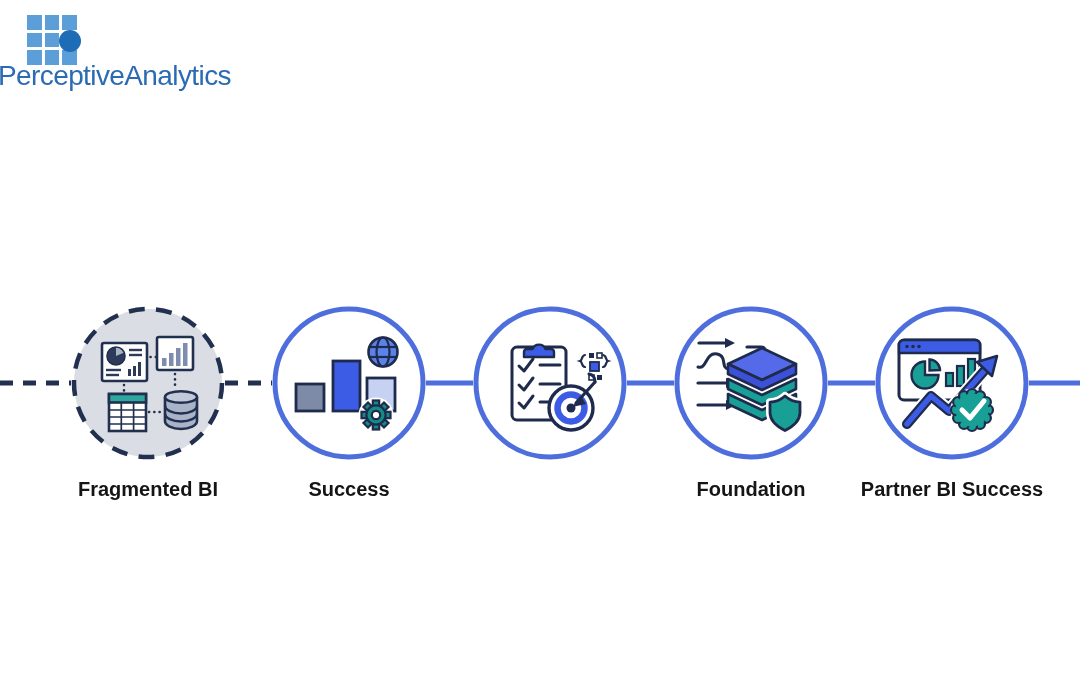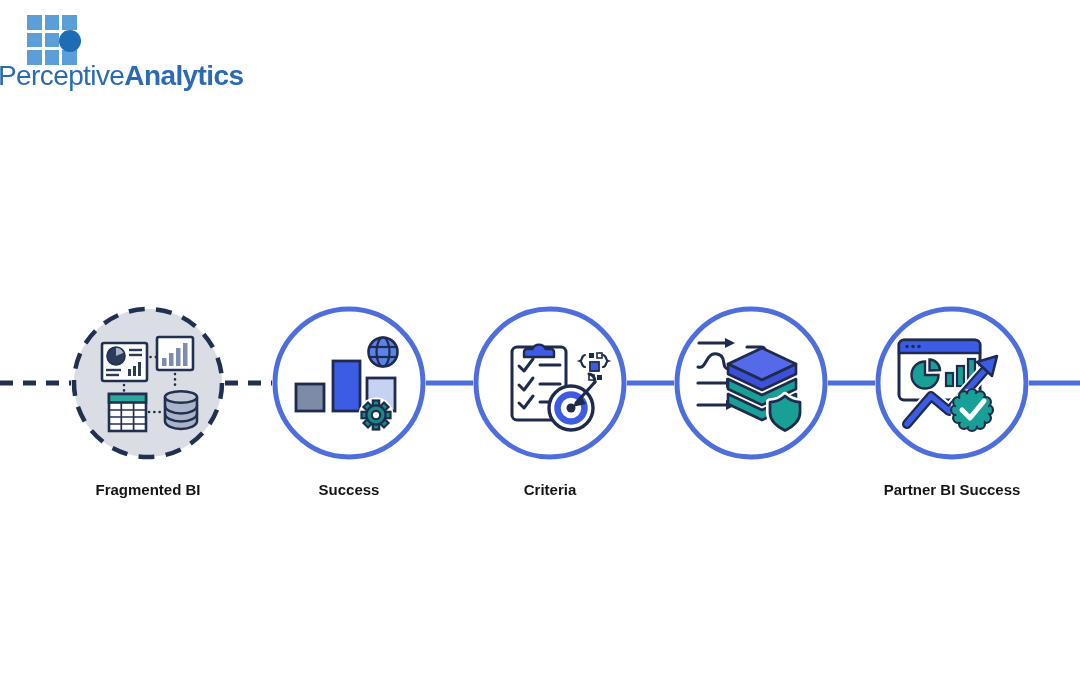--- a/index.html
+++ b/index.html
@@ -9,28 +9,28 @@
   }
   .canvas{position:absolute;left:0;top:0;width:1080px;height:675px;background:#FFFFFF;}
 
   
   .logo{position:absolute;left:0;top:0;width:300px;height:110px;}
   .logo-grid{position:absolute;left:27px;top:15px;width:52px;height:52px;}
   .logo-grid .sq{position:absolute;width:14.5px;height:14.5px;background:#5C9FD8;}
   .logo-grid .dot{position:absolute;left:32px;top:15px;width:22px;height:22px;border-radius:50%;background:#1E6CB5;}
   .logo-text{position:absolute;left:-2px;top:60px;font-size:28px;letter-spacing:-0.6px;color:#2A6BB4;white-space:nowrap;}
   .logo-text .reg{font-weight:400;}
-  .logo-text .bold{font-weight:700;}
+  .logo-text .bold{font-weight:400;}
 
   
   .timeline-svg{position:absolute;left:0;top:298px;}
 
   
   .step-label{position:absolute;top:477px;width:220px;text-align:center;
-    font-weight:700;font-size:15px;line-height:25px;color:#151515;}
+    font-weight:700;font-size:20px;line-height:25px;color:#151515;}
 </style>
 </head>
 <body>
 
 <div class="canvas">
 
   <div class="logo">
     <div class="logo-grid">
       <span class="sq" style="left:0;top:0"></span>
       <span class="sq" style="left:17.5px;top:0"></span>
@@ -230,21 +230,21 @@
     </g>
   </svg>
 
   <div class="step-label" style="left:38px">
     <div>Fragmented BI</div>
   </div>
   <div class="step-label" style="left:239px">
     <div>Success</div>
   </div>
   <div class="step-label" style="left:440px">
-    <div>Criteria</div>
   </div>
   <div class="step-label" style="left:641px">
+    <div>Foundation</div>
   </div>
   <div class="step-label" style="left:842px">
     <div>Partner BI Success</div>
   </div>
 
 </div>
 
 </body></html>

